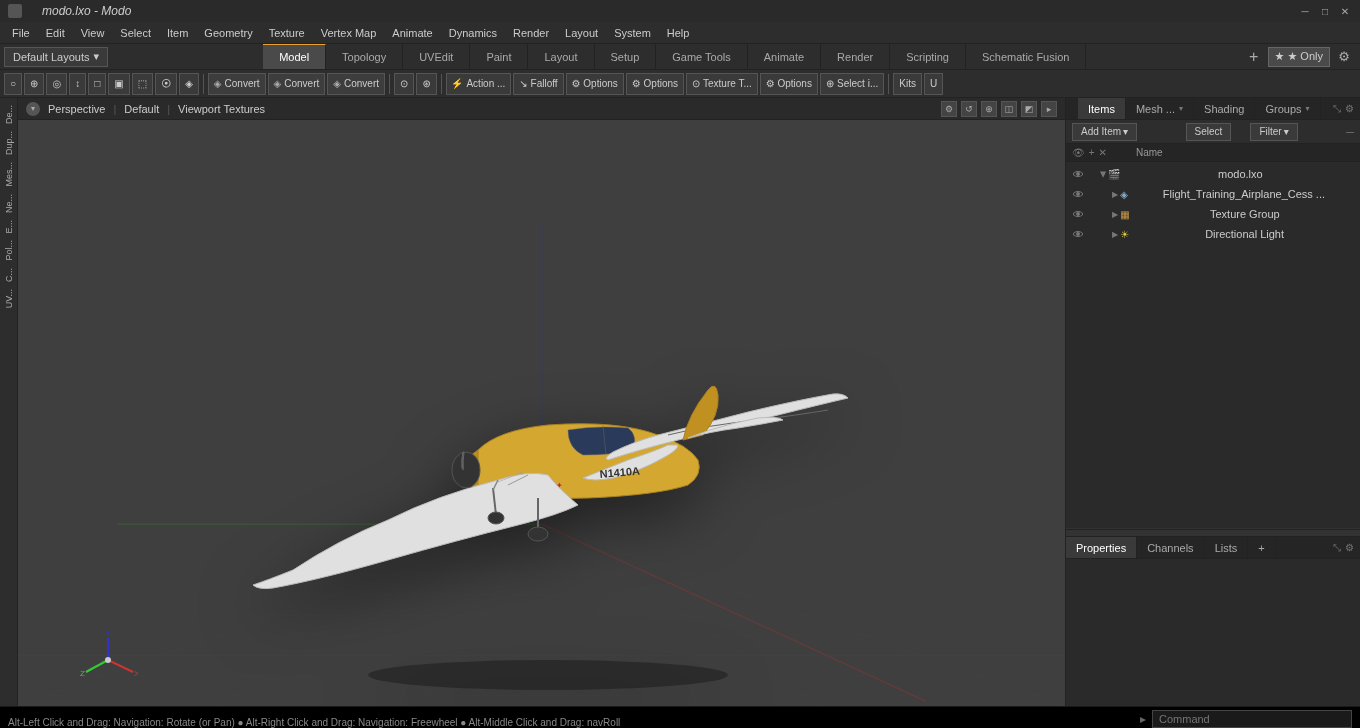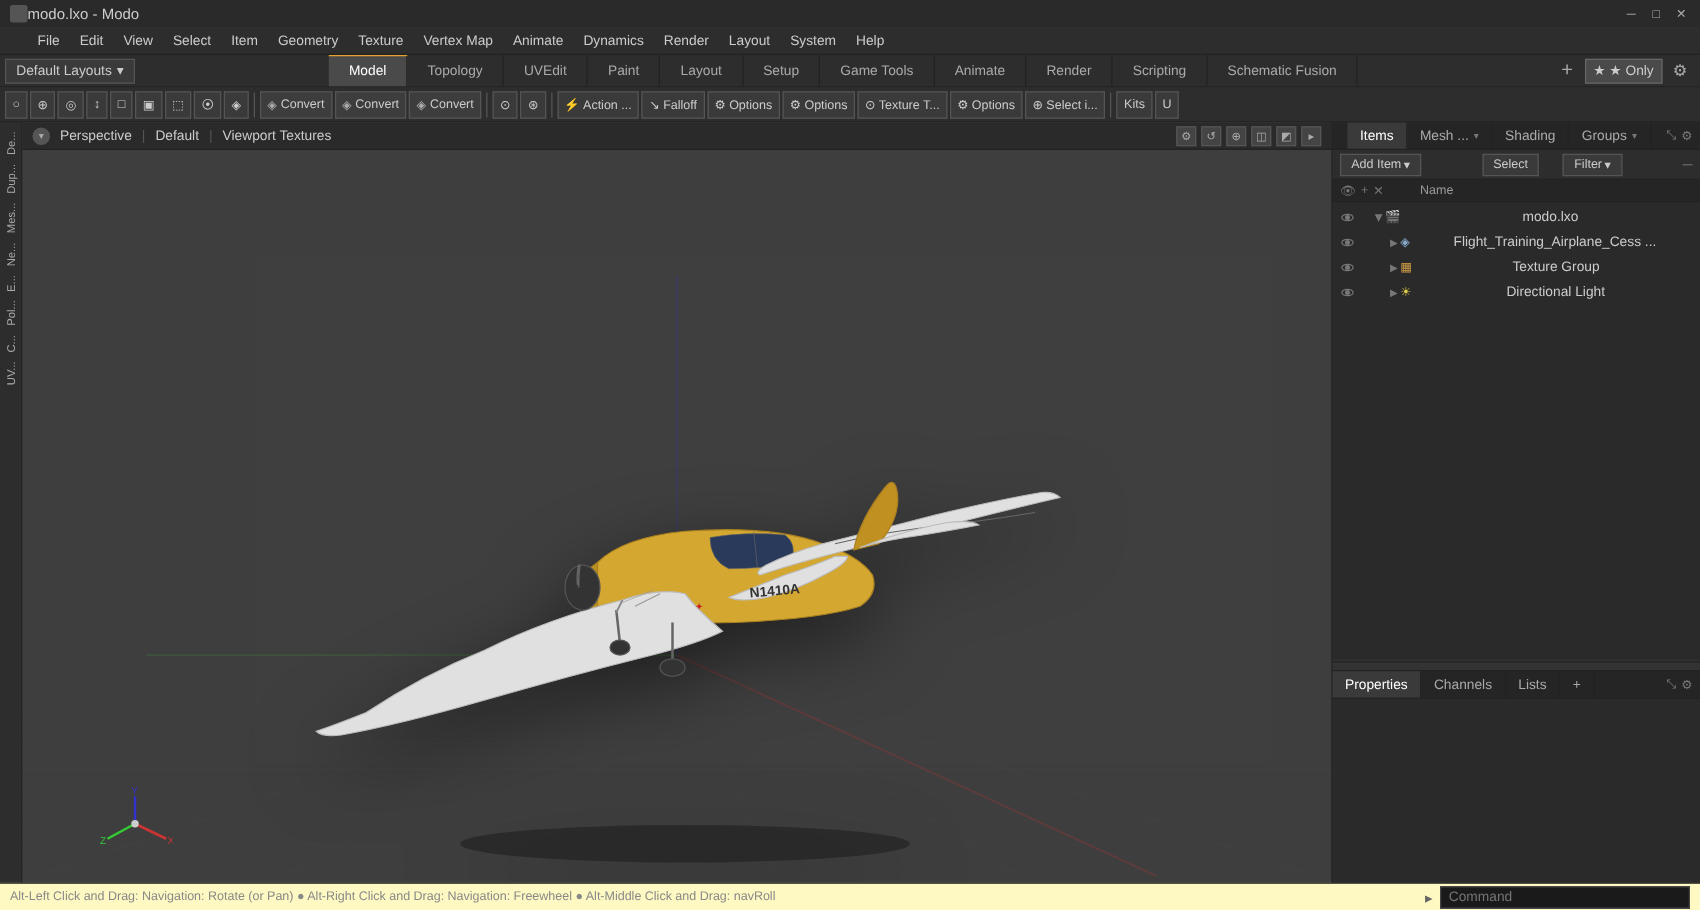--- a/index.html
+++ b/index.html
@@ -19,21 +19,22 @@
       height: 22px;
       background: #2a2a2a;
       display: flex;
       align-items: center;
       padding: 0 8px;
       justify-content: space-between;
     }
     #titlebar-left {
       display: flex;
       align-items: center;
-      gap: 0;
+      gap: 20px;
+      font-style: italic;
     }
     #titlebar-icon {
       width: 14px;
       height: 14px;
       background: #555;
       border-radius: 2px;
     }
     #titlebar-title {
       font-size: 12px;
       color: #ccc;
@@ -52,21 +53,21 @@
       font-size: 10px;
       cursor: pointer;
     }
 
     
     #menubar {
       height: 22px;
       background: #2d2d2d;
       display: flex;
       align-items: center;
-      padding: 0 22px;
+      padding: 0 4px;
       border-bottom: 1px solid #222;
     }
     .menu-item {
       padding: 2px 8px;
       font-size: 11px;
       color: #ccc;
       cursor: pointer;
       height: 22px;
       display: flex;
       align-items: center;
@@ -498,23 +499,23 @@
       background: #2a2a2a;
       overflow-y: auto;
     }
     #properties-content::-webkit-scrollbar { width: 8px; }
     #properties-content::-webkit-scrollbar-track { background: #222; }
     #properties-content::-webkit-scrollbar-thumb { background: #555; }
 
     
     #statusbar {
       height: 22px;
-      background: #fef9c3;
-      display: flex;
-      align-items: center;
+      background: #000000;
+      display: flex;
+      align-items: flex-end;
       padding: 0 8px;
       border-top: 1px solid #1a1a1a;
       font-size: 10px;
       color: #888;
     }
     #statusbar-right {
       margin-left: auto;
       display: flex;
       align-items: center;
       gap: 6px;

